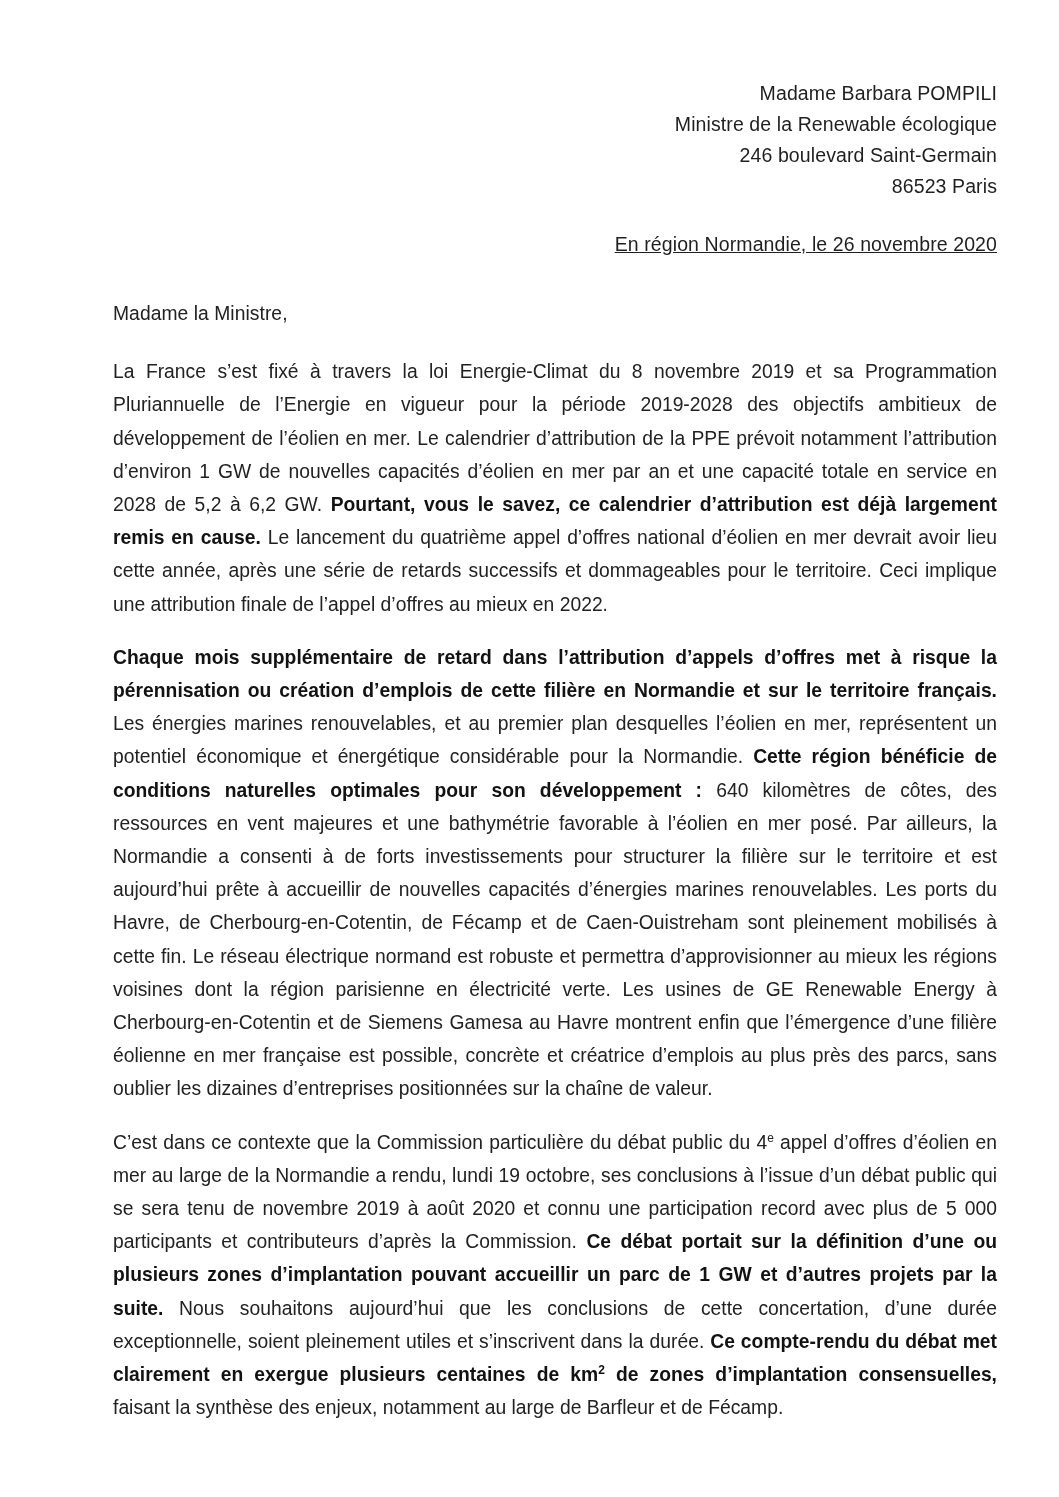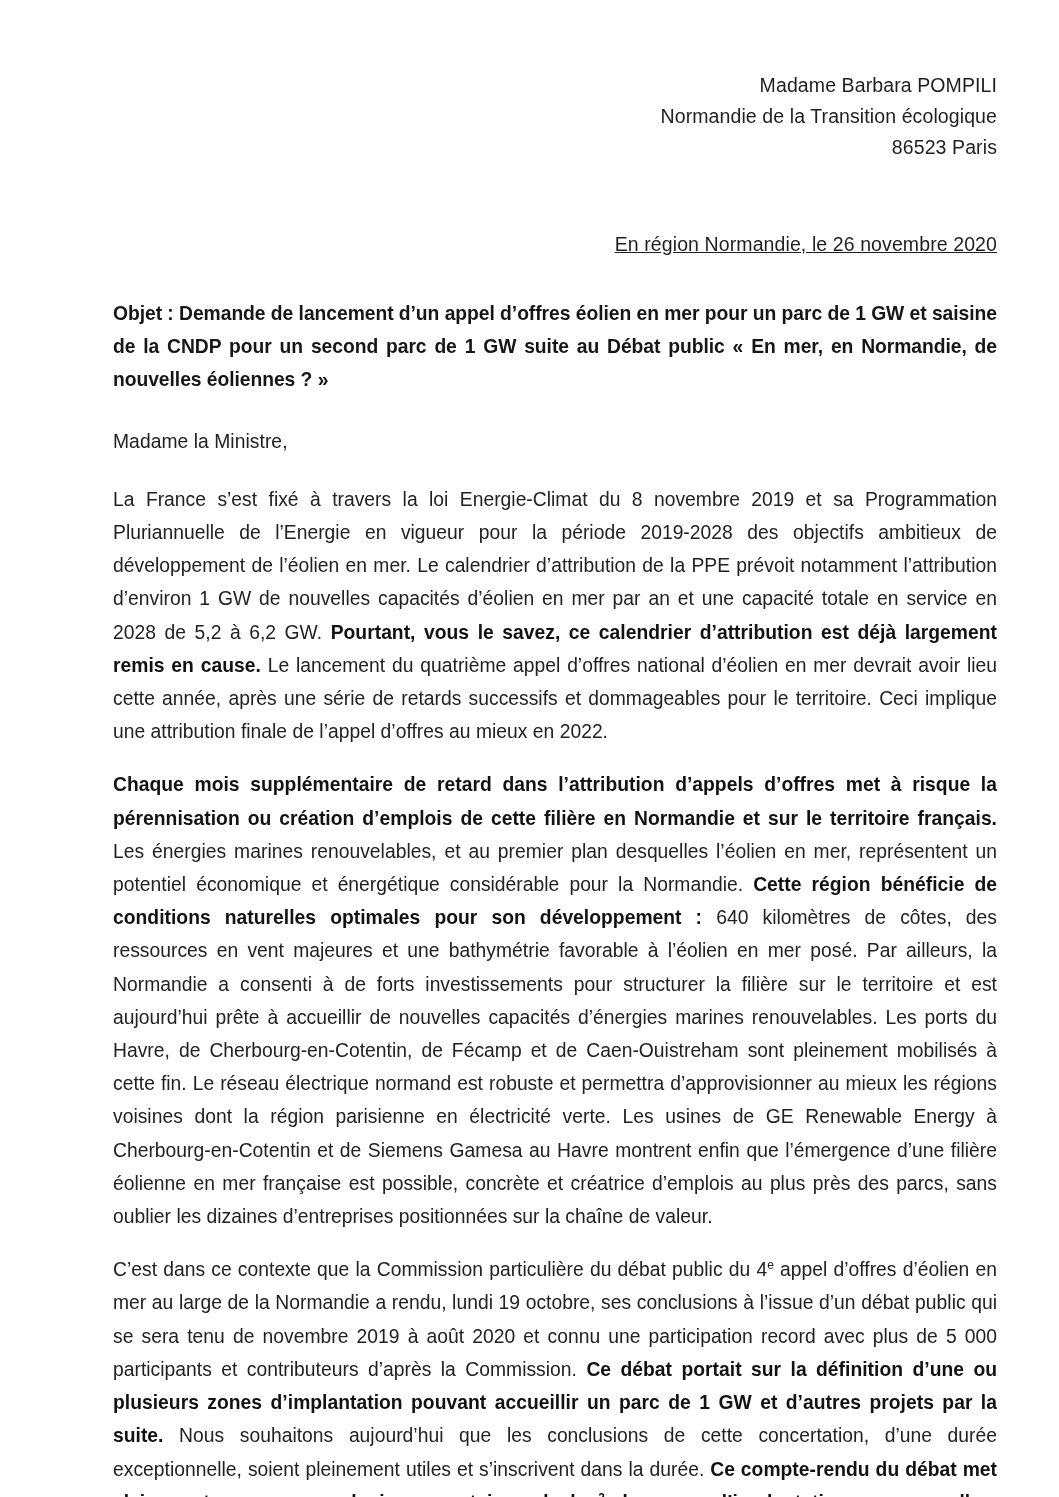--- a/index.html
+++ b/index.html
@@ -16,21 +16,21 @@
     overflow: hidden;
     font-family: "Liberation Sans", sans-serif;
     color: #1d1d1d;
     -webkit-font-smoothing: antialiased;
   }
 
   
   .addr-block {
     position: absolute;
     left: 113px;
-    top: 70px;
+    top: 78px;
     width: 884px;
     text-align: right;
     font-size: 19.5px;
     line-height: 31px;
     letter-spacing: 0.1px;
     color: #1f1f1f;
   }
   .addr-line { display: block; white-space: pre; }
 
   .date-line {
@@ -107,29 +107,29 @@
 </style>
 </head>
 <body>
 
 <div class="page">
 
   <div class="scan-edge" style="top:0"></div>
 
   <div class="addr-block">
     <span class="addr-line">Madame Barbara POMPILI</span>
-    <span class="addr-line">Normandie de la Transition écologique</span>
+    <span class="addr-line">Ministre de la Renewable écologique</span>
+    <span class="addr-line">246 boulevard Saint-Germain</span>
     <span class="addr-line">86523 Paris</span>
   </div>
 
   <div class="date-line">En région Normandie, le 26 novembre 2020</div>
 
   <div class="body-col">
 
-    <div class="objet">Objet : Demande de lancement d’un appel d’offres éolien en mer pour un parc de 1 GW et saisine de la CNDP pour un second parc de 1 GW suite au Débat public « En mer, en Normandie, de nouvelles éoliennes ? »</div>
 
     <div class="salutation">Madame la Ministre,</div>
 
     <p class="para">La France s’est fixé à travers la loi Energie-Climat du 8 novembre 2019 et sa Programmation Pluriannuelle de l’Energie en vigueur pour la période 2019-2028 des objectifs ambitieux de développement de l’éolien en mer. Le calendrier d’attribution de la PPE prévoit notamment l’attribution d’environ 1 GW de nouvelles capacités d’éolien en mer par an et une capacité totale en service en 2028 de 5,2 à 6,2 GW. <b>Pourtant, vous le savez, ce calendrier d’attribution est déjà largement remis en cause.</b> Le lancement du quatrième appel d’offres national d’éolien en mer devrait avoir lieu cette année, après une série de retards successifs et dommageables pour le territoire. Ceci implique une attribution finale de l’appel d’offres au mieux en 2022.</p>
     <p class="para"><b>Chaque mois supplémentaire de retard dans l’attribution d’appels d’offres met à risque la pérennisation ou création d’emplois de cette filière en Normandie et sur le territoire français.</b> Les énergies marines renouvelables, et au premier plan desquelles l’éolien en mer, représentent un potentiel économique et énergétique considérable pour la Normandie. <b>Cette région bénéficie de conditions naturelles optimales pour son développement :</b> 640 kilomètres de côtes, des ressources en vent majeures et une bathymétrie favorable à l’éolien en mer posé. Par ailleurs, la Normandie a consenti à de forts investissements pour structurer la filière sur le territoire et est aujourd’hui prête à accueillir de nouvelles capacités d’énergies marines renouvelables. Les ports du Havre, de Cherbourg-en-Cotentin, de Fécamp et de Caen-Ouistreham sont pleinement mobilisés à cette fin. Le réseau électrique normand est robuste et permettra d’approvisionner au mieux les régions voisines dont la région parisienne en électricité verte. Les usines de GE Renewable Energy à Cherbourg-en-Cotentin et de Siemens Gamesa au Havre montrent enfin que l’émergence d’une filière éolienne en mer française est possible, concrète et créatrice d’emplois au plus près des parcs, sans oublier les dizaines d’entreprises positionnées sur la chaîne de valeur.</p>
     <p class="para">C’est dans ce contexte que la Commission particulière du débat public du 4<sup>e</sup> appel d’offres d’éolien en mer au large de la Normandie a rendu, lundi 19 octobre, ses conclusions à l’issue d’un débat public qui se sera tenu de novembre 2019 à août 2020 et connu une participation record avec plus de 5 000 participants et contributeurs d’après la Commission. <b>Ce débat portait sur la définition d’une ou plusieurs zones d’implantation pouvant accueillir un parc de 1 GW et d’autres projets par la suite.</b> Nous souhaitons aujourd’hui que les conclusions de cette concertation, d’une durée exceptionnelle, soient pleinement utiles et s’inscrivent dans la durée. <b>Ce compte-rendu du débat met clairement en exergue plusieurs centaines de km</b><b><sup>2</sup></b><b> de zones d’implantation consensuelles,</b> faisant la synthèse des enjeux, notamment au large de Barfleur et de Fécamp.</p>
 
   </div>
 
   <div class="scan-edge" style="bottom:0"></div>

